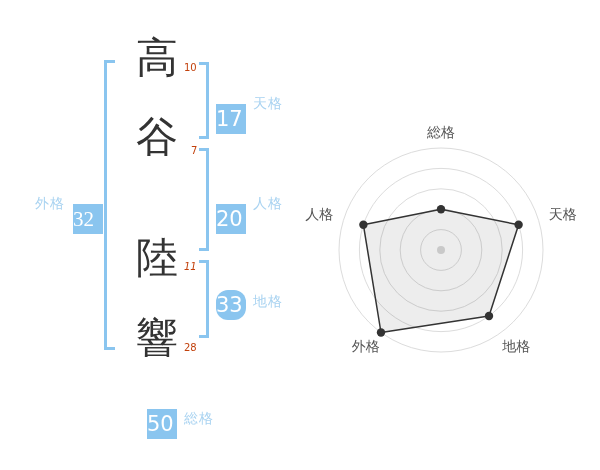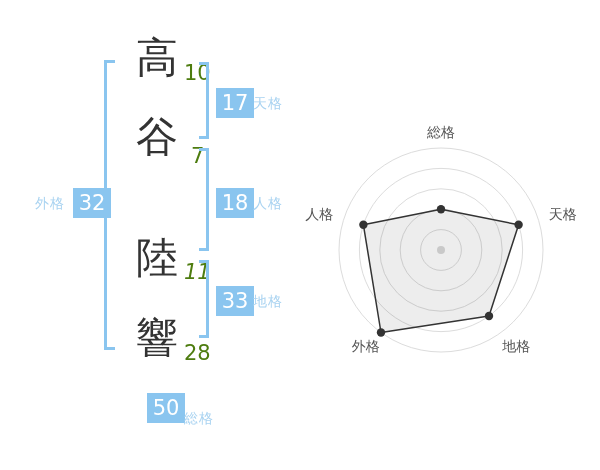--- a/index.html
+++ b/index.html
@@ -9,48 +9,48 @@
     position:relative; width:600px; height:470px; background:#ffffff;
     overflow:hidden; margin:0 auto;
   }
   
   .name-char {
     position:absolute; left:134px; width:46px; text-align:center;
     font-size:42px; line-height:1; color:#333333;
   }
   .nc0 { top:37px; } .nc1 { top:116px; } .nc2 { top:237px; } .nc3 { top:317px; }
   .stroke-count {
-    position:absolute; font-size:21px; line-height:1; color:#4d7c0f;
+    position:absolute; font-size:10px; line-height:1; color:#c2410c;
   }
   .sc0 { left:184px; top:63px; }
   .sc1 { left:191px; top:146px; }
   .sc2 { left:184px; top:262px;font-style:italic; }
   .sc3 { left:184px; top:343px; }
   
   .bracket { position:absolute; border:0 solid #8ac5ef; }
   .bracket-left {
     left:104px; top:60px; width:11px; height:290px;
     border-left-width:3px; border-top-width:3px; border-bottom-width:3px;
   }
   .bracket-right {
     left:199px; width:10px;
     border-right-width:3px; border-top-width:3px; border-bottom-width:3px;
   }
   .br-ten { top:62px;  height:77px; }
   .br-jin { top:148px; height:103px; }
   .br-chi { top:260px; height:78px; }
   
   .value-box {
-    position:absolute; width:38px; height:30px; background:#8ac5ef;
-    color:#ffffff; font-size:21px; line-height:30px; text-align:center;
+    position:absolute; width:30px; height:30px; background:#8ac5ef;
+    color:#ffffff; font-size:21px; line-height:30px; text-align:left;margin-top:16px;
   }
   .vb-ten { left:216px; top:88px; }
   .vb-jin { left:216px; top:188px; }
-  .vb-chi { left:216px; top:286px; }
-  .vb-gai { left:73px;  top:188px; }
+  .vb-chi { left:216px; top:274px;border-radius:12px; }
+  .vb-gai { left:73px;  top:188px;font-family:Liberation Serif, serif; }
   .vb-sou { left:147px; top:393px; }
   .kaku-label {
     position:absolute; font-size:14px; line-height:1; color:#a9d3f1;
     letter-spacing:1px;
   }
   .kl-ten { left:253px; top:96px; }
   .kl-jin { left:253px; top:196px; }
   .kl-chi { left:253px; top:294px; }
   .kl-gai { left:35px;  top:196px; }
   .kl-sou { left:184px; top:411px; }
@@ -73,21 +73,21 @@
   <div class="stroke-count sc0">10</div>
   <div class="stroke-count sc1">7</div>
   <div class="stroke-count sc2">11</div>
   <div class="stroke-count sc3">28</div>
 
   <div class="bracket bracket-right br-ten"></div>
   <div class="bracket bracket-right br-jin"></div>
   <div class="bracket bracket-right br-chi"></div>
 
   <div class="value-box vb-ten">17</div>
-  <div class="value-box vb-jin">18</div>
+  <div class="value-box vb-jin">20</div>
   <div class="value-box vb-chi">33</div>
   <div class="value-box vb-gai">32</div>
   <div class="value-box vb-sou">50</div>
 
   <div class="kaku-label kl-ten">天格</div>
   <div class="kaku-label kl-jin">人格</div>
   <div class="kaku-label kl-chi">地格</div>
   <div class="kaku-label kl-gai">外格</div>
   <div class="kaku-label kl-sou">総格</div>
 

